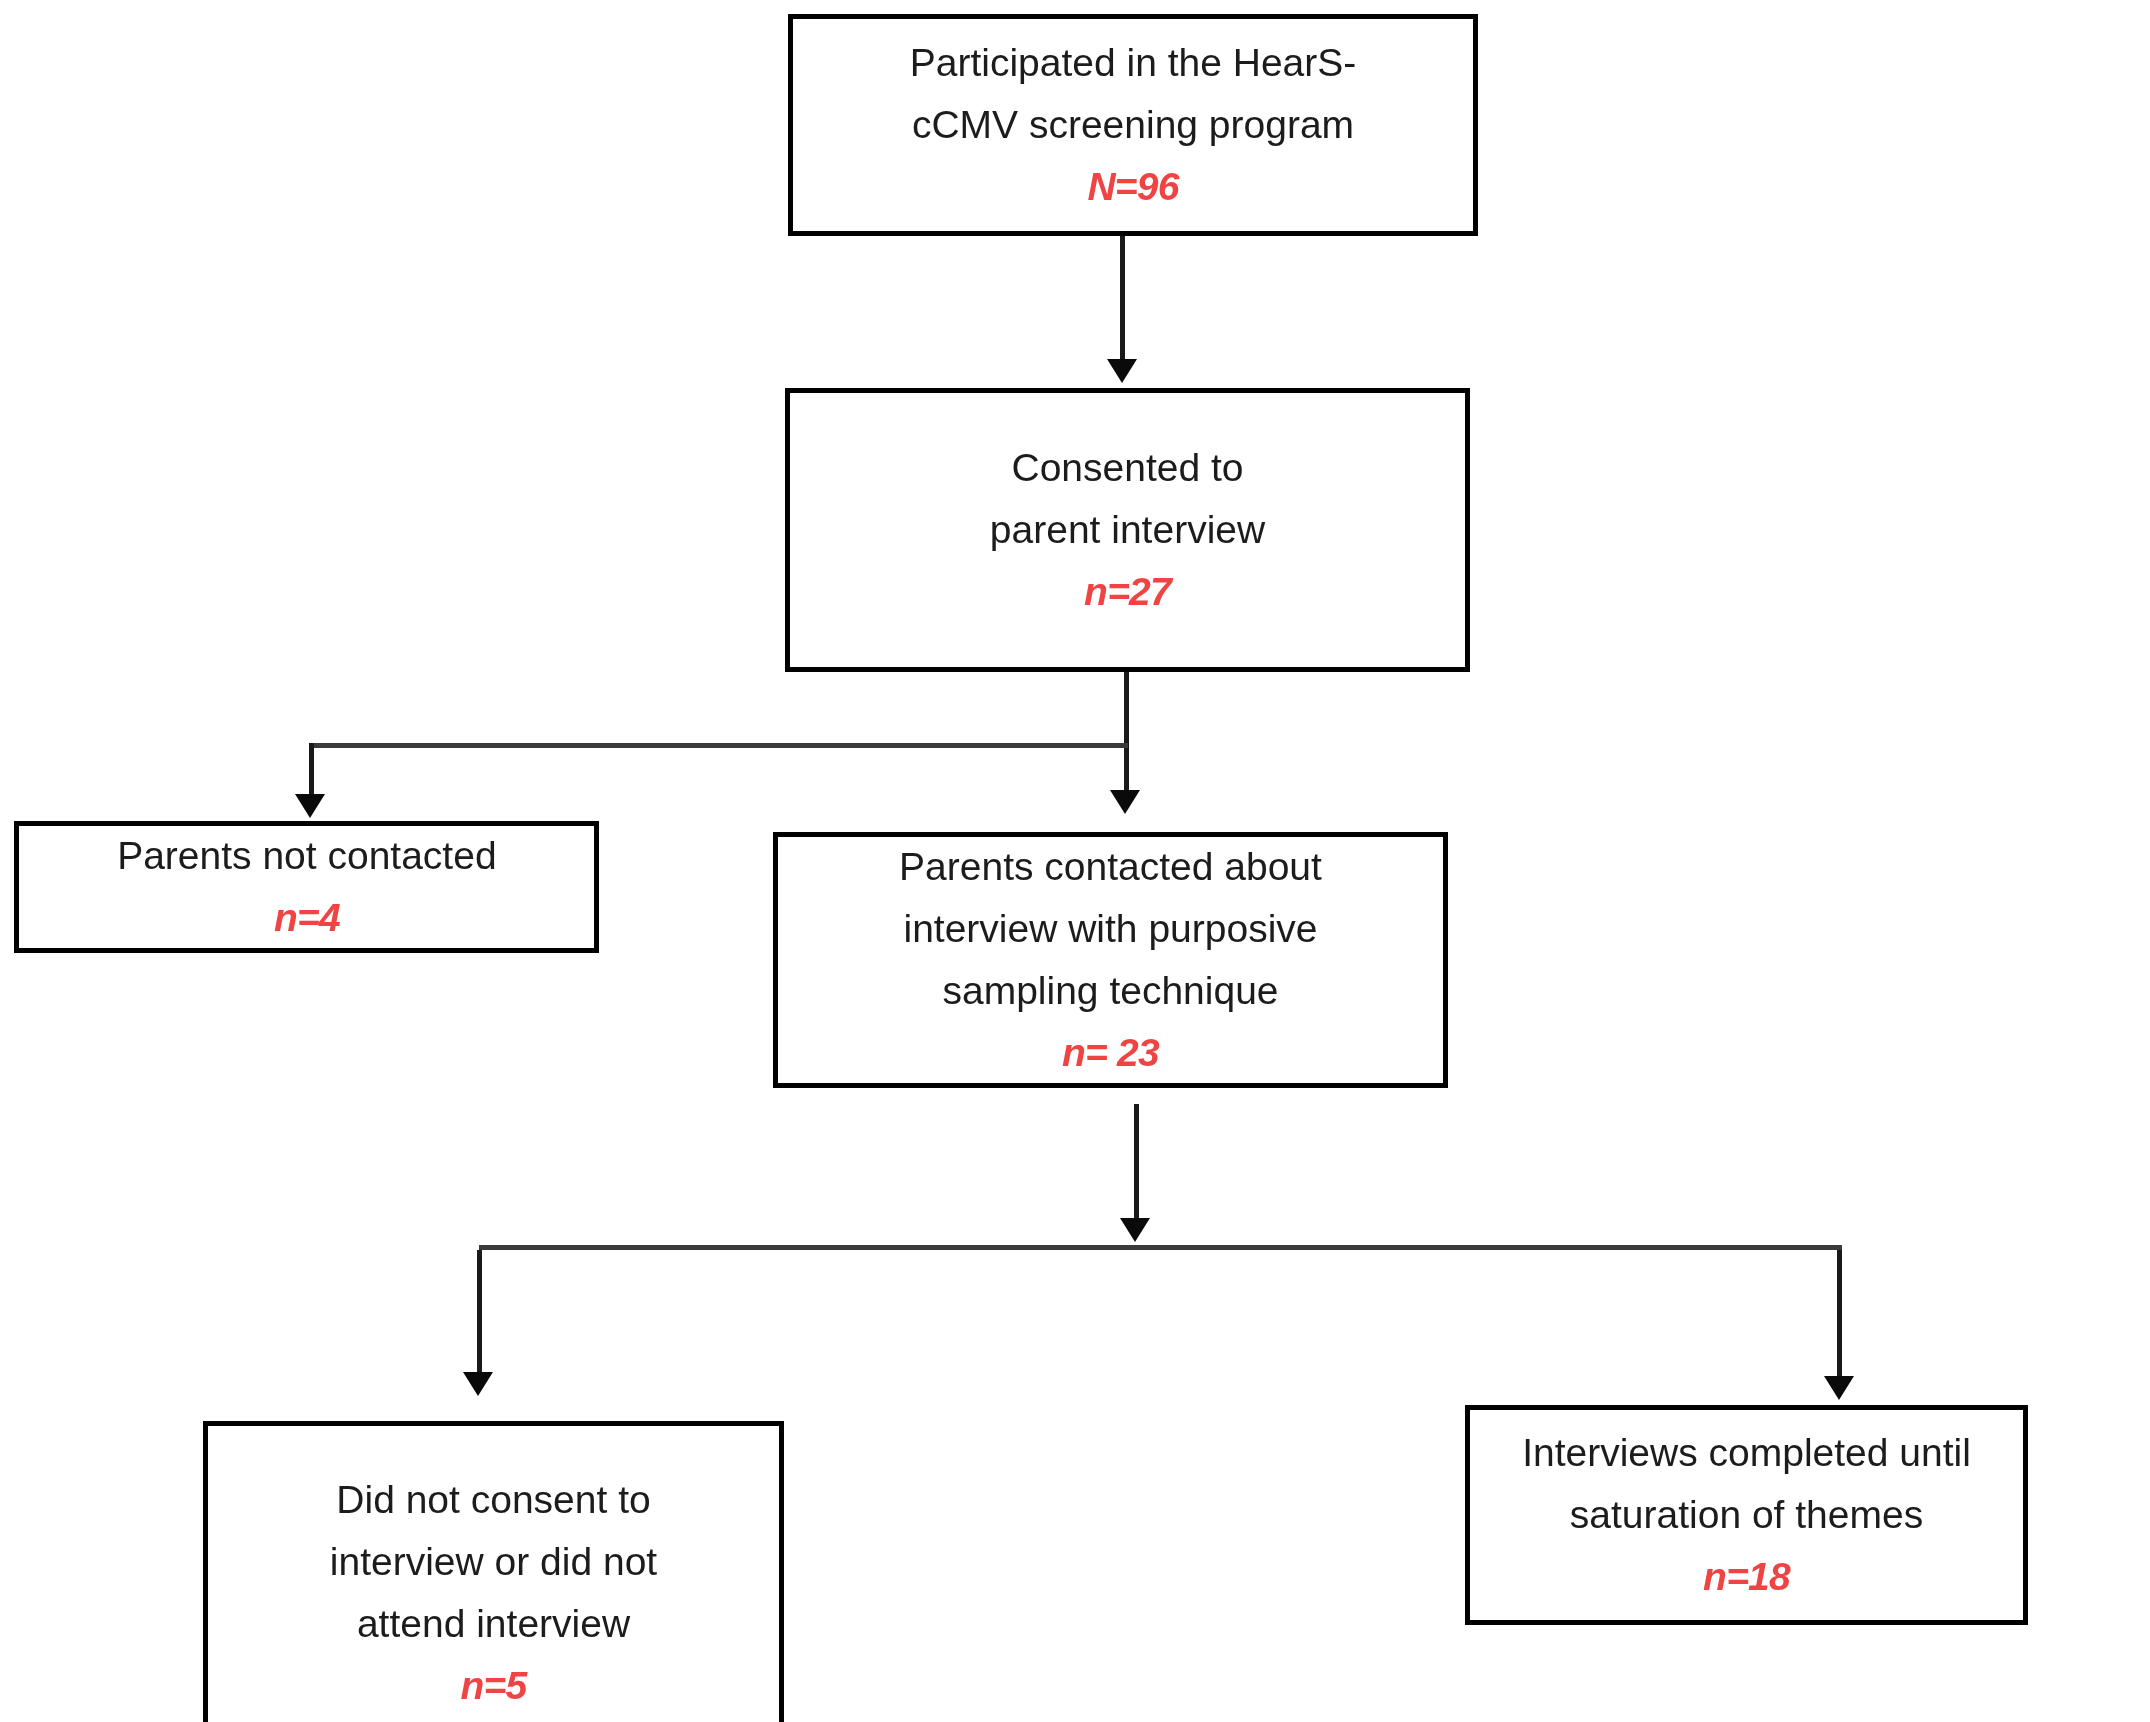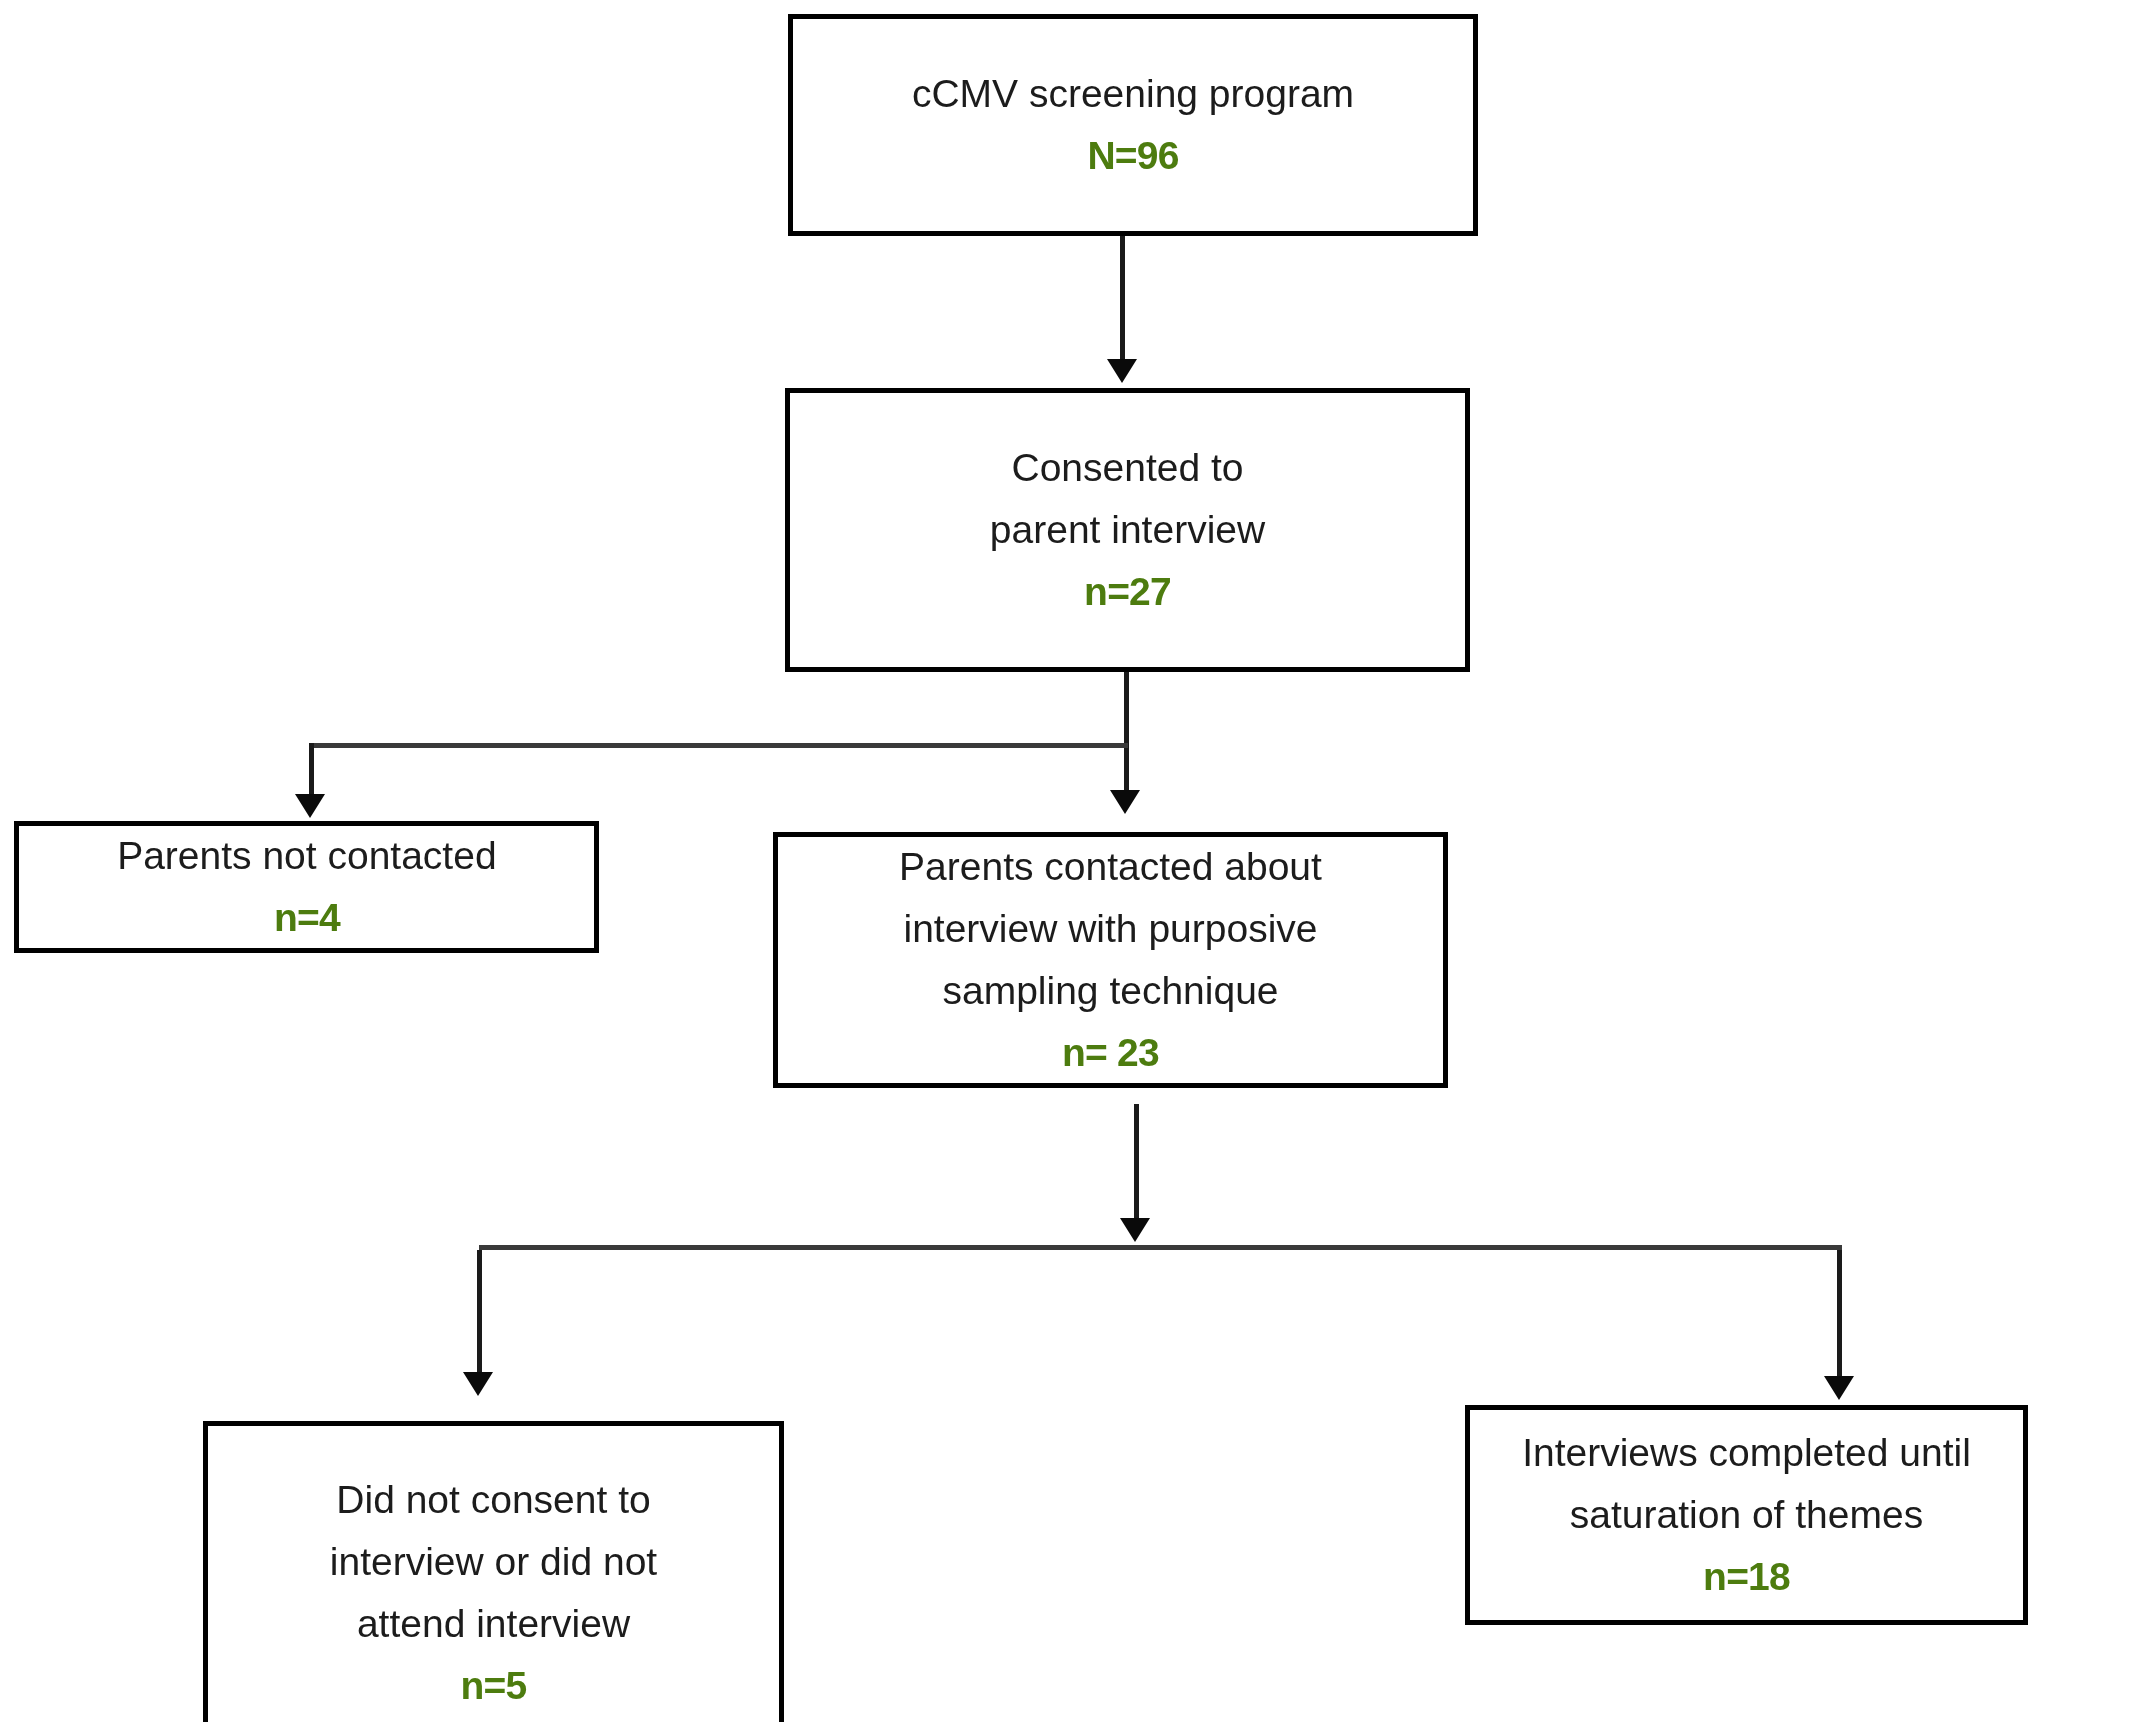--- a/index.html
+++ b/index.html
@@ -28,21 +28,22 @@
     text-align: center;
     font-size: 39px;
     line-height: 62px;
     color: #1c1c1c;
   }
   .node .line {
     white-space: nowrap;
   }
   .node .count {
     font-weight: bold;
-    color: #4d7c0f;
+    font-style: italic;
+    color: #ef4444;
     letter-spacing: -0.8px;
   }
   .vline {
     position: absolute;
     width: 4.8px;
     background: #1a1a1a;
   }
   .hline {
     position: absolute;
     height: 4.8px;
@@ -56,20 +57,21 @@
     border-right: 15px solid transparent;
     border-top: 24px solid #0a0a0a;
   }
 </style>
 </head>
 <body>
 
 <div class="canvas">
 
   <div class="node" style="left:788px; top:14.4px; width:690px; height:222px;">
+    <div class="line">Participated in the HearS-</div>
     <div class="line">cCMV screening program</div>
     <div class="line count">N=96</div>
   </div>
 
   <div class="vline" style="left:1120px; top:236px; height:126px;"></div>
   <div class="arrowhead" style="left:1107px; top:359px;"></div>
 
   <div class="node" style="left:785px; top:388px; width:685px; height:284px;">
     <div class="line">Consented to</div>
     <div class="line">parent interview</div>

